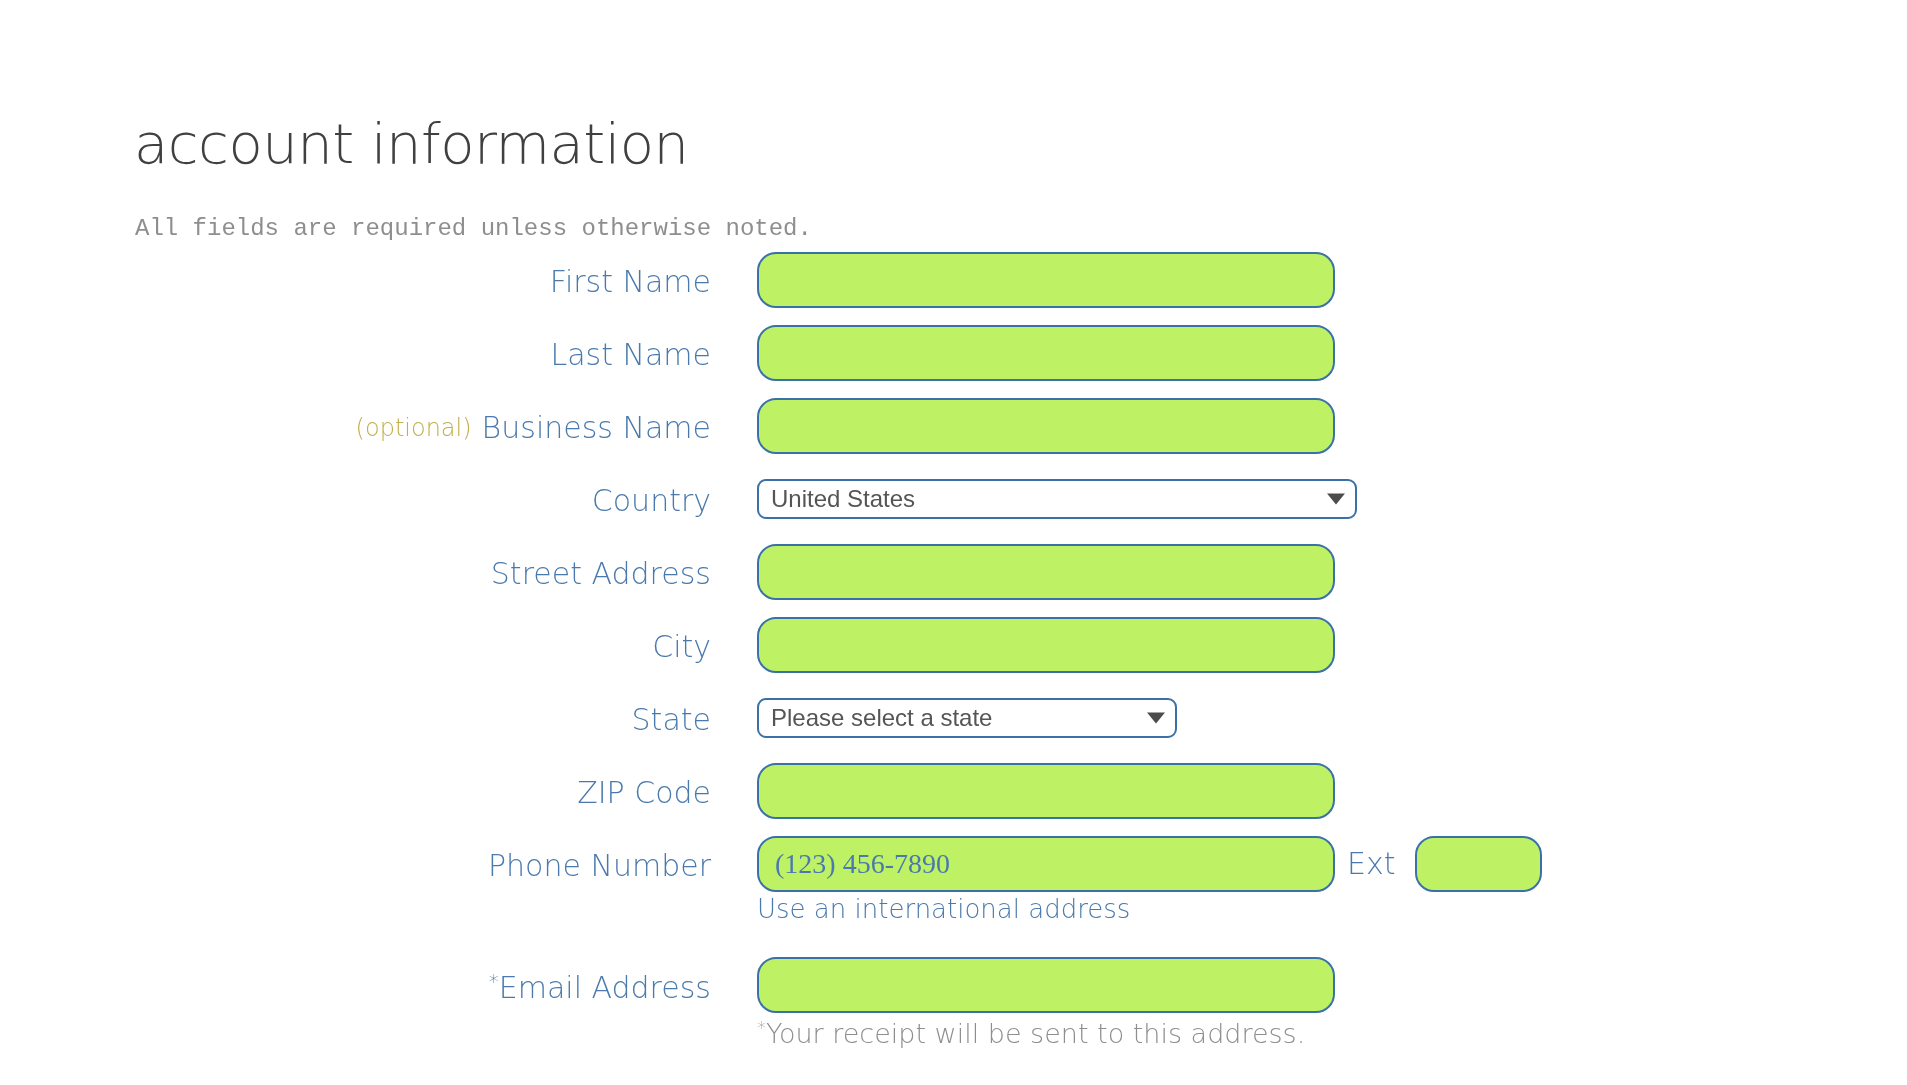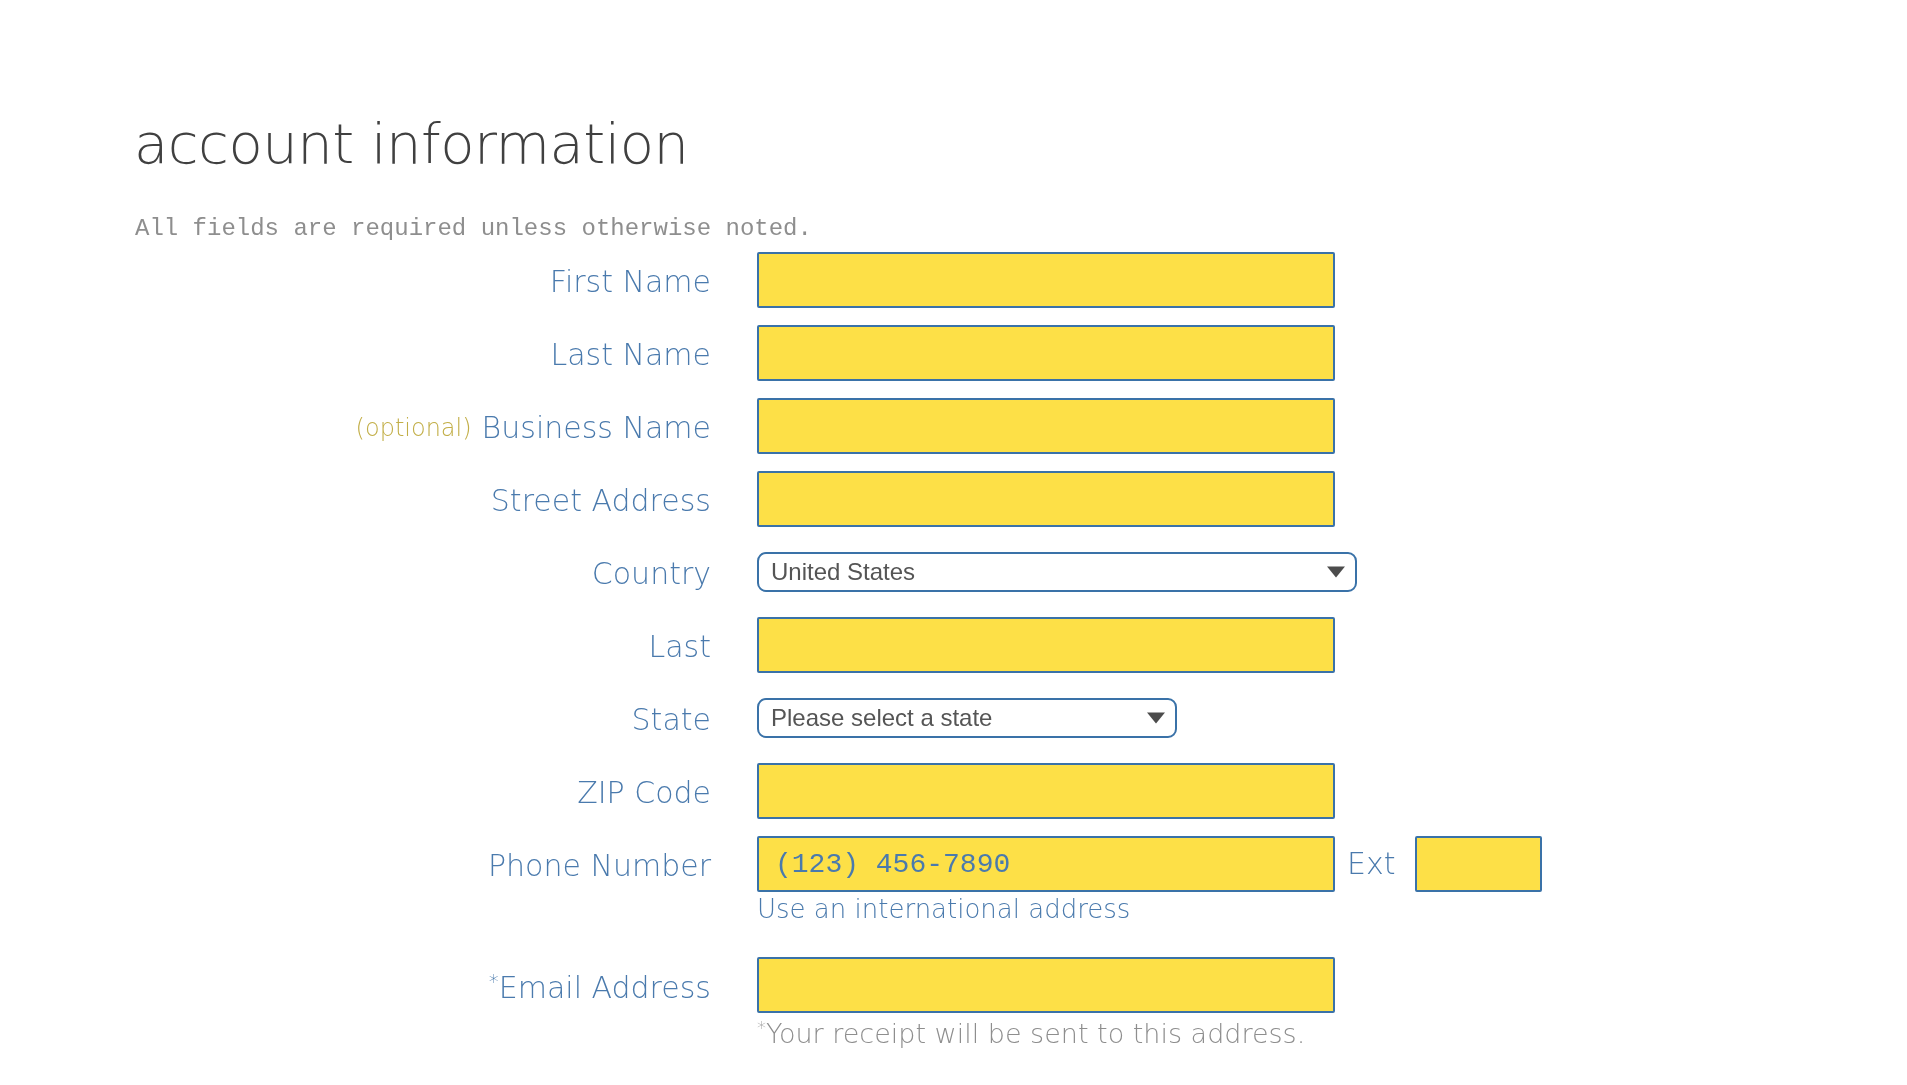--- a/index.html
+++ b/index.html
@@ -106,25 +106,25 @@
     left: 757px;
     top: 0;
   }
 
   .text-input {
     box-sizing: border-box;
     display: block;
     width: 578px;
     height: 56px;
     border: 2px solid #3a72a8;
-    border-radius: 2px;
-    background: #fde047;
+    border-radius: 19px;
+    background: #bef264;
     outline: none;
     padding: 0 16px;
-    font-family: Liberation Mono, monospace;
+    font-family: Liberation Serif, serif;
     font-size: 28px;
     font-weight: 300;
     color: #4a7aad;
     line-height: 52px;
   }
   .text-input::placeholder {
     color: #4a7aad;
     opacity: 1;
     font-weight: 300;
   }
@@ -248,42 +248,42 @@
         <span class="optional-tag">(optional)</span>
         <span class="field-label">Business Name</span>
       </div>
       <div class="control-cell">
         <input class="text-input" type="text" placeholder="" style="">
       </div>
     </div>
 
     <div class="row">
       <div class="label-cell">
-        <span class="field-label">Street Address</span>
-      </div>
-      <div class="control-cell">
-        <input class="text-input" type="text" placeholder="" style="">
-      </div>
-    </div>
-
-    <div class="row">
-      <div class="label-cell">
         <span class="field-label">Country</span>
       </div>
       <div class="control-cell">
         <div class="select-wrap">
           <div class="native-select country-select">United States</div>
           <span class="select-arrow"></span>
         </div>
       </div>
     </div>
 
     <div class="row">
       <div class="label-cell">
-        <span class="field-label">Last</span>
+        <span class="field-label">Street Address</span>
+      </div>
+      <div class="control-cell">
+        <input class="text-input" type="text" placeholder="" style="">
+      </div>
+    </div>
+
+    <div class="row">
+      <div class="label-cell">
+        <span class="field-label">City</span>
       </div>
       <div class="control-cell">
         <input class="text-input" type="text" placeholder="" style="">
       </div>
     </div>
 
     <div class="row">
       <div class="label-cell">
         <span class="field-label">State</span>
       </div>

